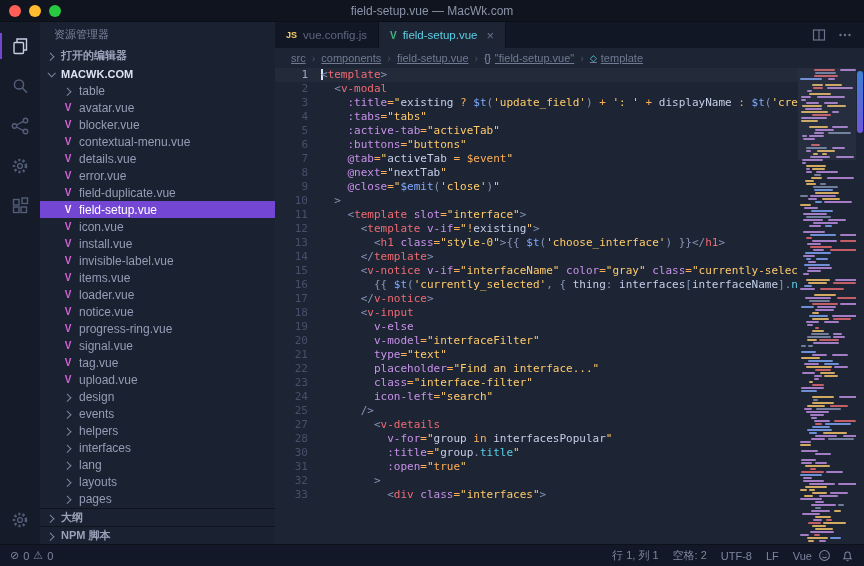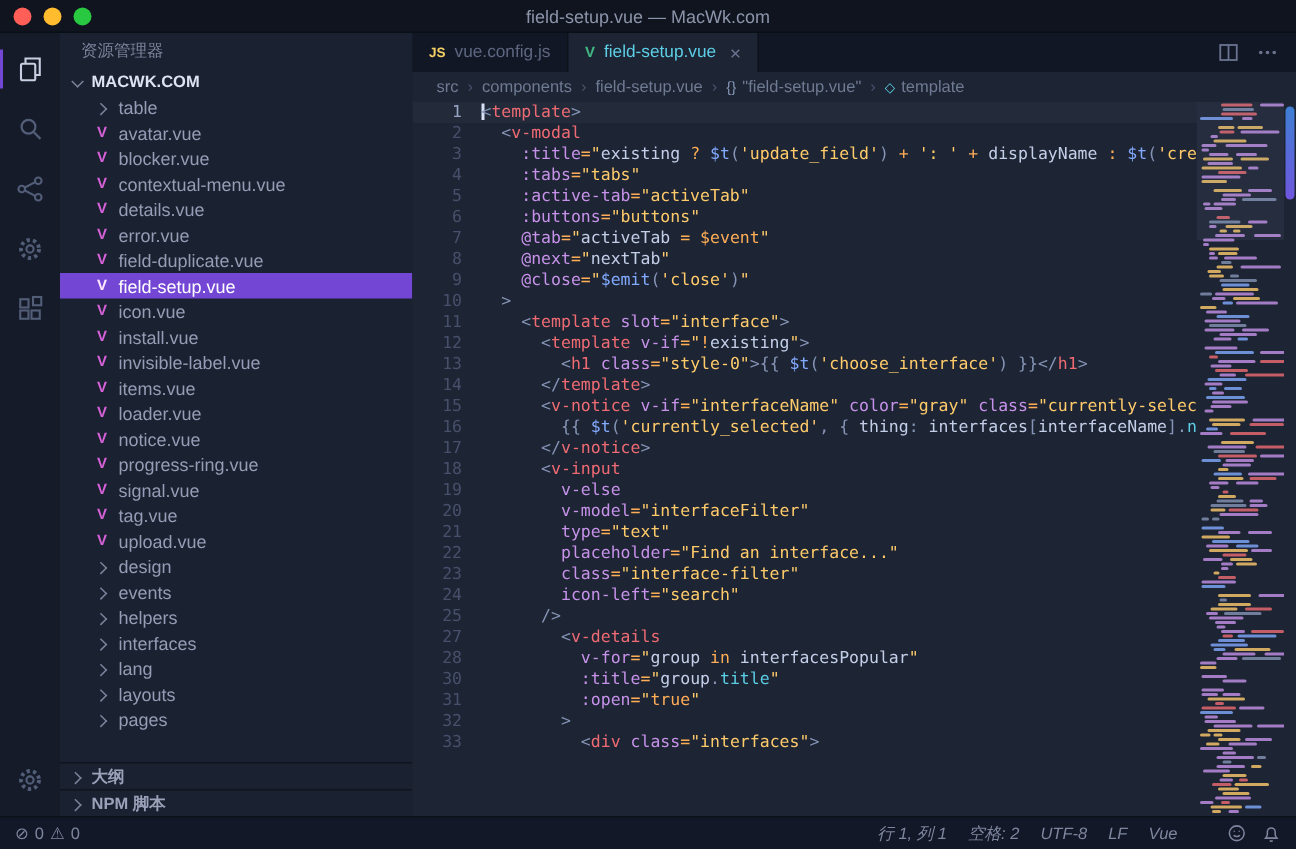--- a/index.html
+++ b/index.html
@@ -46,21 +46,21 @@
   .tab { display:flex; align-items:center; gap:6px; padding:0 11px; font-size:11.5px; color:#5d6780; background:#121725; border-right:1px solid #0d1119; cursor:pointer; white-space:nowrap; }
   .tab.active { background:#1d2433; color:#5ccfe6; }
   .tab-icon { font-weight:bold; }
   .tab-icon.js { color:#f7d066; font-size:9px; }
   .tab-icon.vue { color:#41b883; font-size:10px; }
   .tab-close { color:#6a7490; margin-left:3px; font-size:13px; line-height:1; }
   .tab-actions { margin-left:auto; display:flex; align-items:center; gap:12px; padding-right:12px; color:#6a7490; }
   .tab-actions span { display:inline-flex; cursor:pointer; }
 
   .breadcrumbs { height:20px; display:flex; align-items:center; padding-left:16px; gap:6px; font-size:11px; color:#6f7a93; flex:none; white-space:nowrap; }
-  .crumb { display:inline-flex; align-items:center; gap:4px; cursor:pointer; }
+  .crumb { display:inline-flex; align-items:center; gap:4px; cursor:pointer;text-decoration:underline; }
   .crumb-sep { color:#49536d; }
   .crumb-icon.braces { color:#8695b7; font-size:10px; }
   .crumb-icon.symbol { color:#5ccfe6; font-size:9px; }
 
   
   .code-area { flex:1; position:relative; overflow:hidden; font-family:"DejaVu Sans Mono",monospace; font-size:11px; }
   .code-lines { position:absolute; top:0; left:0; right:66px; bottom:0; overflow:hidden; }
   .code-line { height:14px; line-height:14px; display:flex; white-space:pre; }
   .code-line.current { background:rgba(160,175,210,0.05); }
   .ln { width:46px; text-align:right; padding-right:13px; color:#46506b; flex:none; }
@@ -73,21 +73,21 @@
   .minimap { position:absolute; top:0; right:8px; width:58px; bottom:0; overflow:hidden; }
   .mm-row { height:3px; display:flex; align-items:center; }
   .mm-row span { height:2px; border-radius:1px; flex:none; opacity:.8; }
   .mm-viewport { position:absolute; top:0; right:8px; width:58px; height:92px; background:rgba(160,175,210,0.07); pointer-events:none; }
   .vscroll { position:absolute; top:3px; right:1px; width:6px; height:62px; border-radius:3px; background:linear-gradient(180deg,#3f7fd4,#6f56dd); }
 
   
   .statusbar { height:22px; background:#121827; border-top:1px solid #0d1119; display:flex; align-items:center; padding:0 10px; font-size:11px; color:#7d869e; flex:none; }
   .sb-item { display:inline-flex; align-items:center; gap:4px; cursor:pointer; white-space:nowrap; }
   .sb-ic { font-size:11px; }
-  .sb-right { margin-left:auto; display:flex; align-items:center; gap:29px;font-style:italic; }
+  .sb-right { margin-left:auto; display:flex; align-items:center; gap:2px; }
   .sb-icons { display:flex; align-items:center; gap:10px; margin-left:4px; }
   .sb-icons span { display:inline-flex; cursor:pointer; }
 </style>
 </head>
 <body>
 
 <div class="window">
 
   <div class="titlebar">
     <div class="traffic">
@@ -137,20 +137,24 @@
       <div class="ab-icon ab-bottom">
         <svg width="22" height="22" viewBox="0 0 22 22" fill="none" stroke="currentColor">
             <circle cx="11" cy="11" r="6" stroke-width="2.6" stroke-dasharray="2.2 2.1"></circle>
             <circle cx="11" cy="11" r="2.4" stroke-width="1.4"></circle>
           </svg>
       </div>
     </div>
 
     <div class="sidebar">
       <div class="sb-title">资源管理器</div>
+      <div class="section-row">
+        <span class="chev"></span>
+        <span>打开的编辑器</span>
+      </div>
       <div class="section-row ws">
         <span class="chev down"></span>
         <span>MACWK.COM</span>
       </div>
       <div class="tree" id="tree">
           <div class="tree-item">
             <span class="chev"></span>
             <span class="flabel">table</span>
           </div>
           <div class="tree-item">

